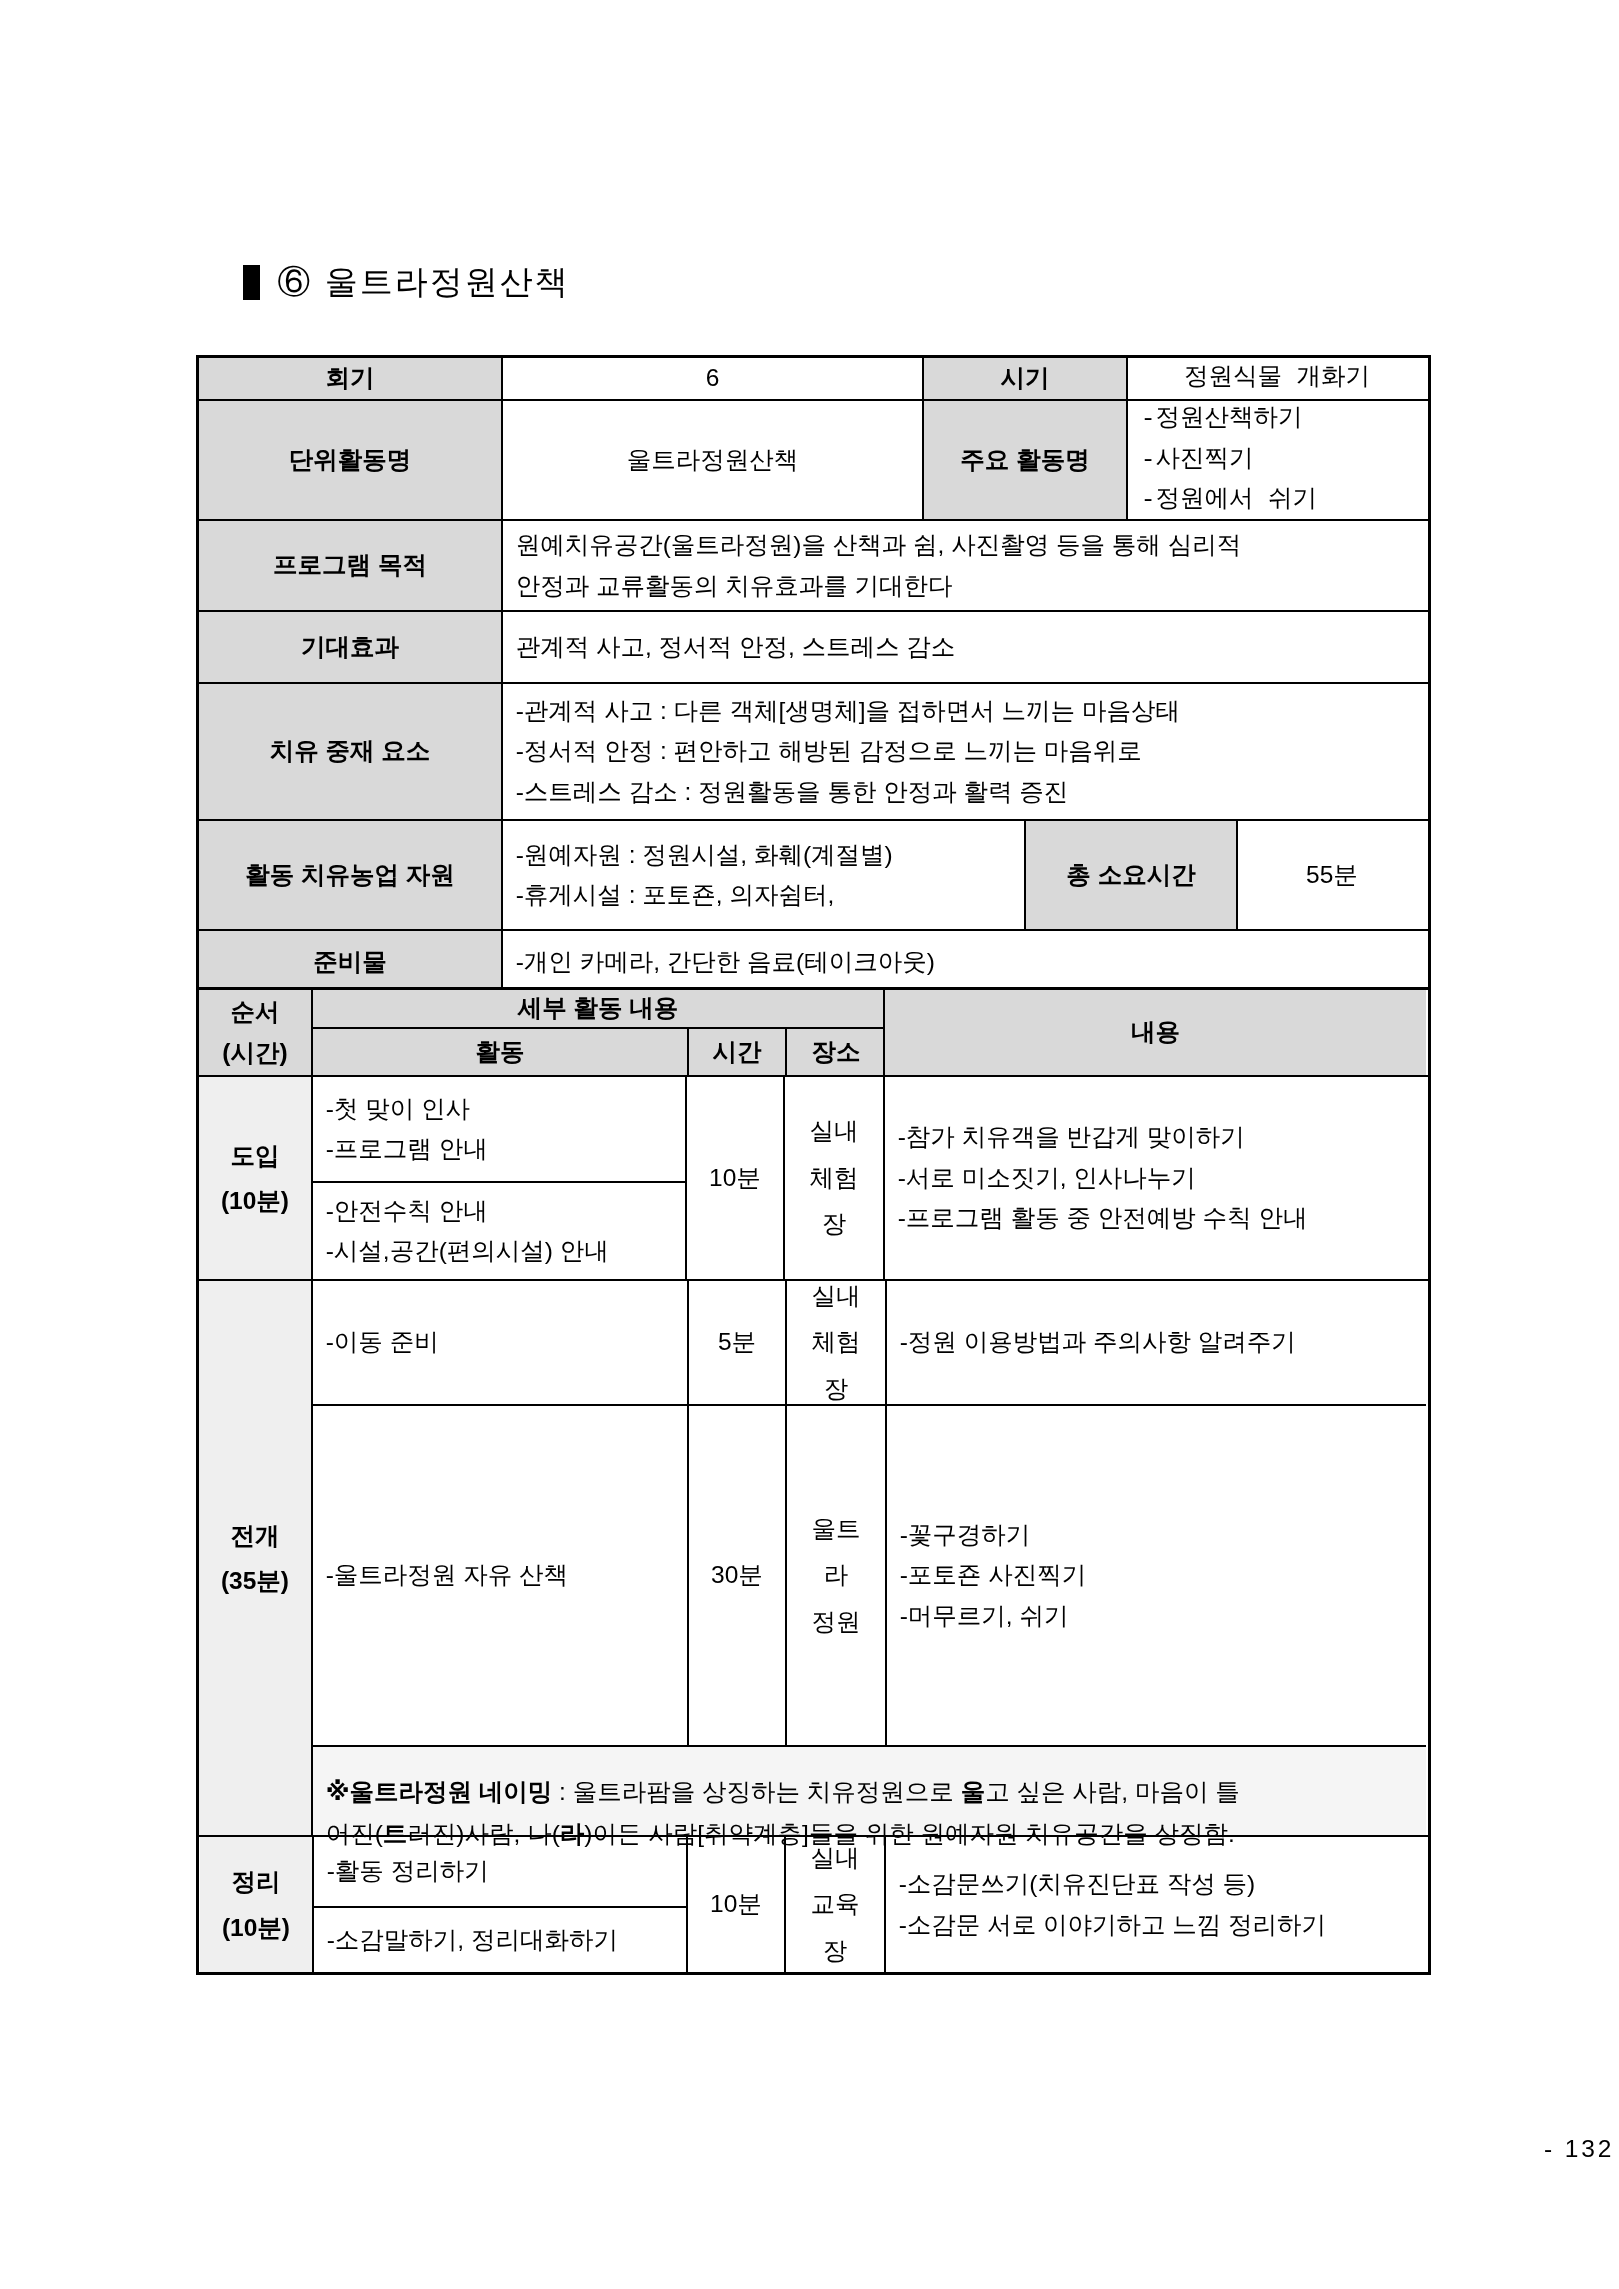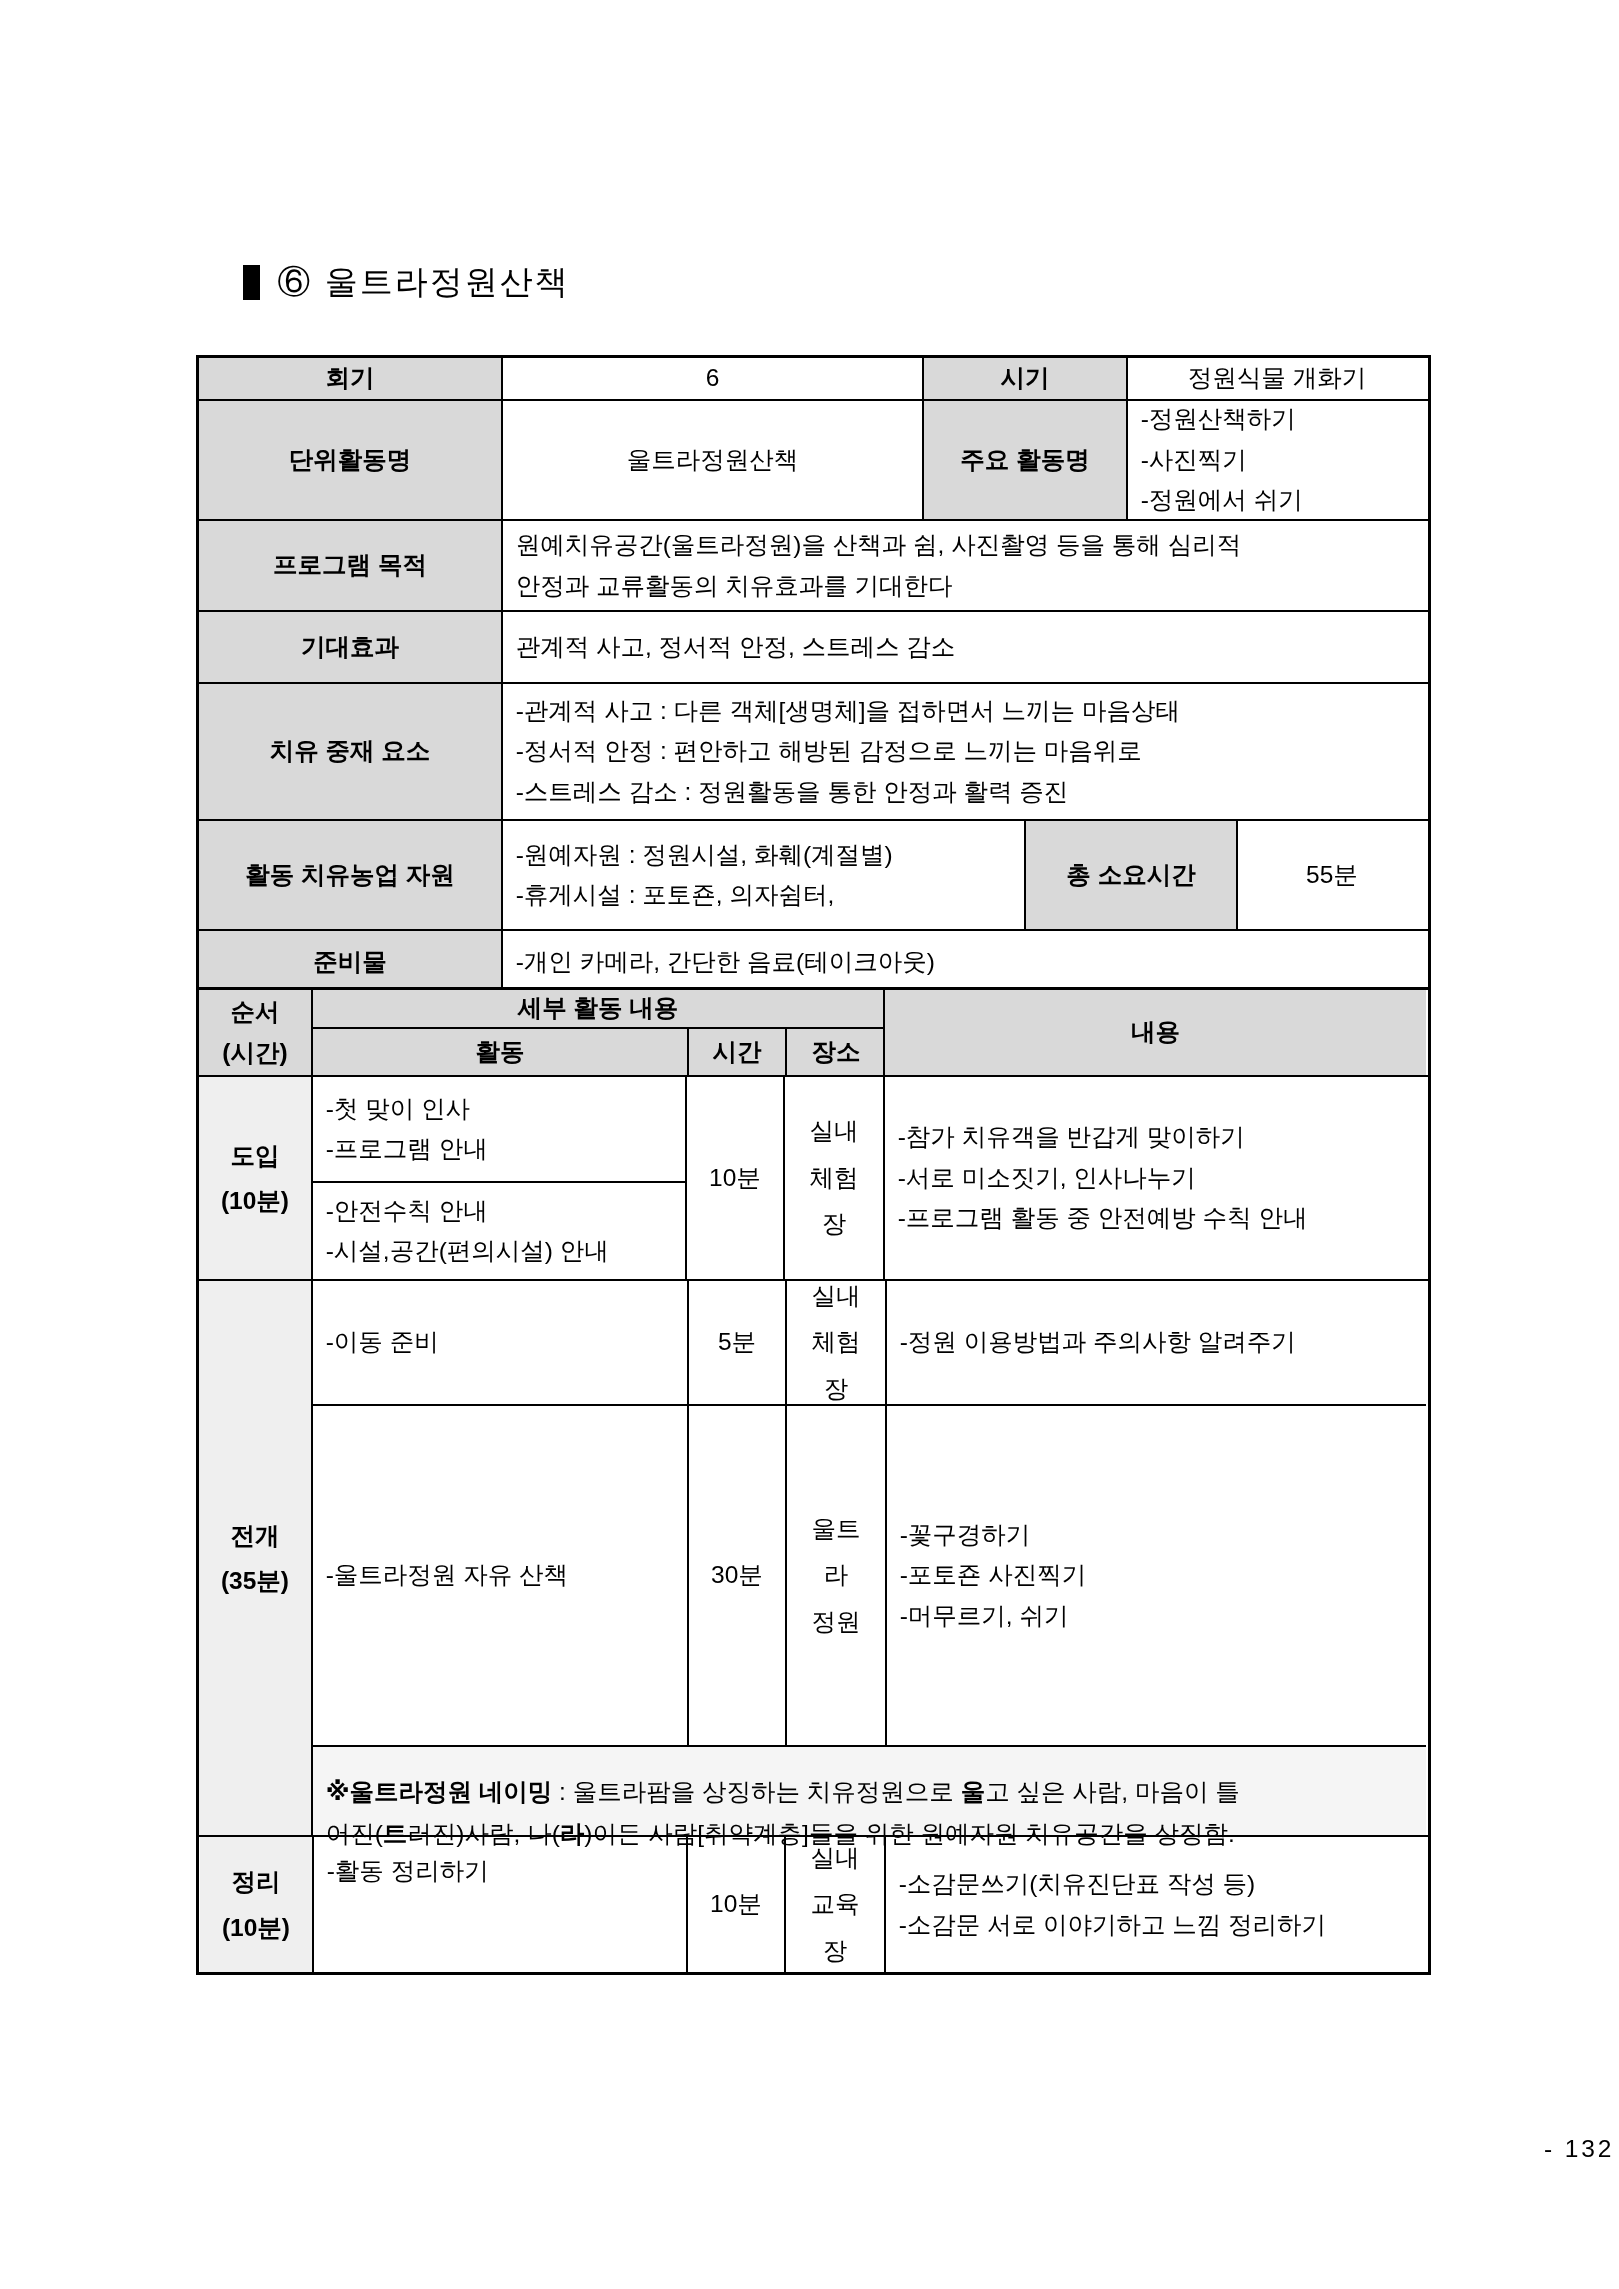--- a/index.html
+++ b/index.html
@@ -51,21 +51,21 @@
   .t1 .r1 { height:41px; }
   .t1 .r2 { height:120px; }
   .t1 .r3 { height:91px; }
   .t1 .r4 { height:72px; }
   .t1 .r5 { height:137px; }
   .t1 .r6 { height:110px; }
   .t1 .r7 { height:65px; }
   .wA { width:302px; flex:0 0 auto; }
   .wB { width:421px; flex:0 0 auto; }
   .wC { width:204px; flex:0 0 auto; }
-  .wD { width:300px; flex:0 0 auto; }
+  .wD { width:300px; flex:0 0 auto;font-family:Liberation Mono, monospace; }
   .wBody { width:925px; flex:0 0 auto; }
   .wR1 { width:523px; flex:0 0 auto; }
   .wR2 { width:212px; flex:0 0 auto; }
   .wR3 { width:190px; flex:0 0 auto; }
 
   
   .t2 { top:987px; }
   .wOrd { width:112px; flex:0 0 auto; }
   .wAct { width:374px; flex:0 0 auto; }
   .wTime { width:98px; flex:0 0 auto; }
@@ -234,20 +234,21 @@
       </div>
     </div>
 
     <div class="row sec-close">
       <div class="cell sec wOrd">
         <span>정리</span>
         <span>(10분)</span>
       </div>
       <div class="col wAct">
         <div class="cell close-a1">-활동 정리하기</div>
+        <div class="cell close-a2">-소감말하기, 정리대화하기</div>
       </div>
       <div class="cell time wTime">10분</div>
       <div class="cell place pre wPlace">실내
 교육
 장</div>
       <div class="cell pre wCont">-소감문쓰기(치유진단표 작성 등)
 -소감문 서로 이야기하고 느낌 정리하기</div>
     </div>
 
   </div>

